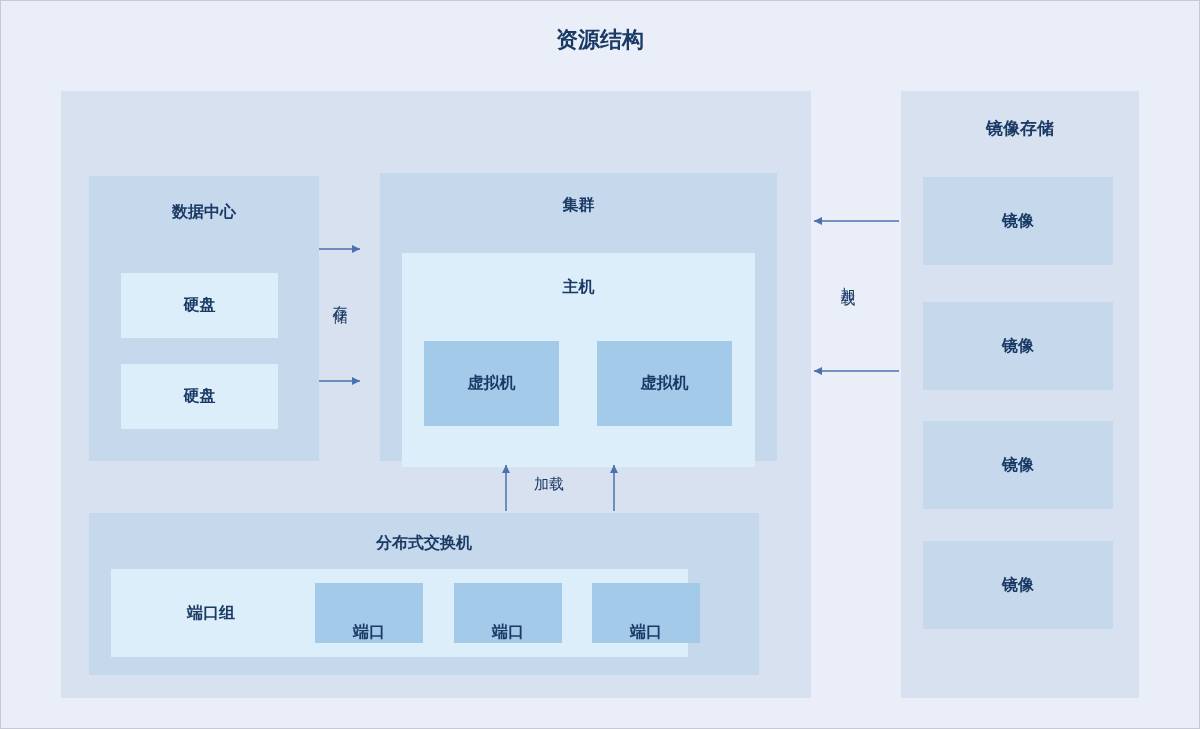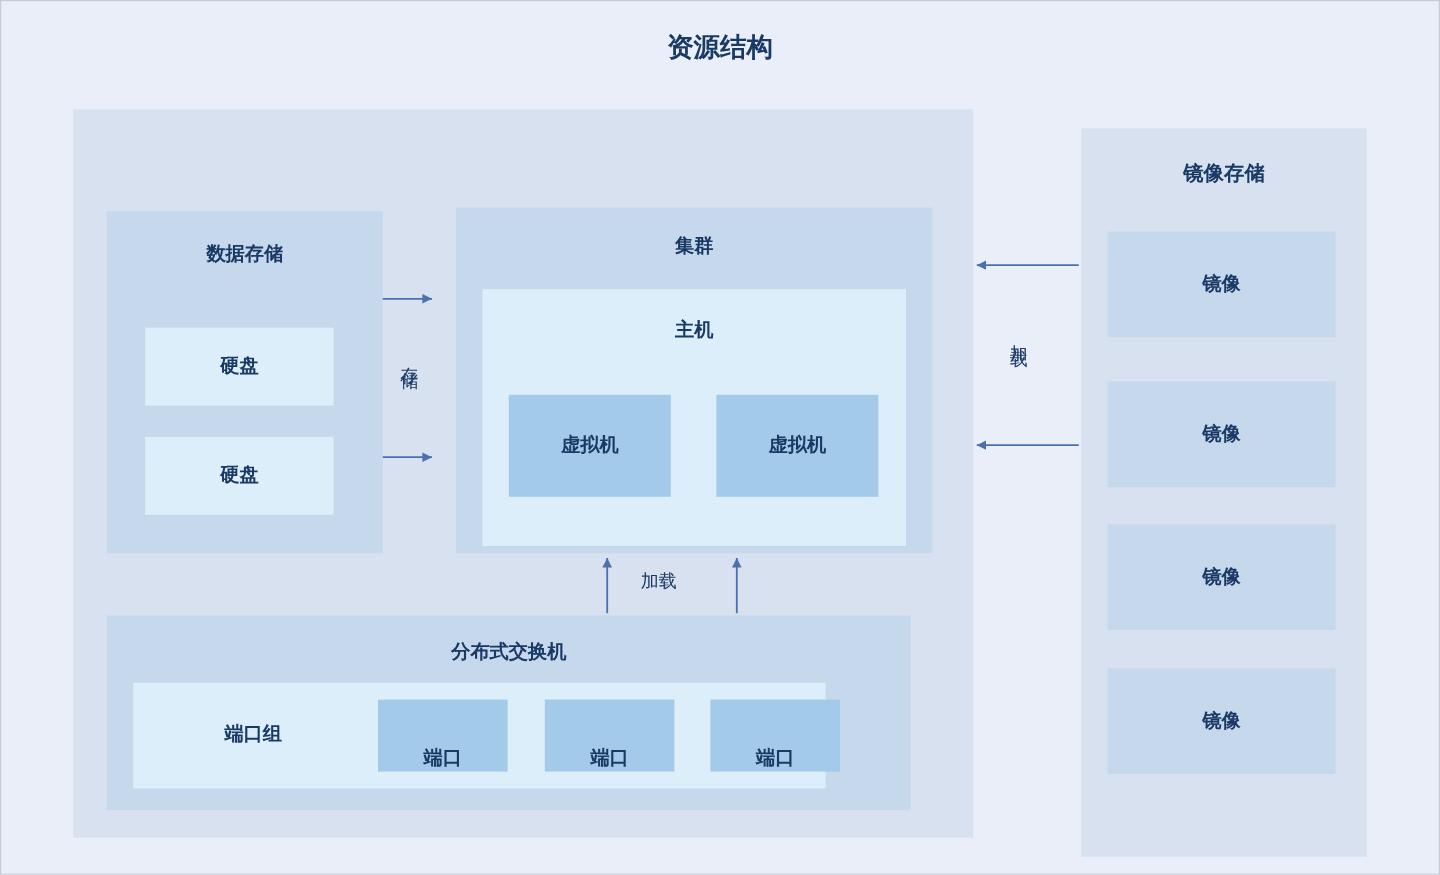--- a/index.html
+++ b/index.html
@@ -27,33 +27,33 @@
     text-align:center;font-size:22px;font-weight:bold;
   }
   .box{position:absolute;}
   .box-label{
     position:absolute;top:0;left:0;width:100%;
     text-align:center;font-weight:bold;
   }
   
   .datacenter{left:60px;top:90px;width:750px;height:607px;background:var(--container-bg);}
   .datacenter>.box-label{padding-top:16px;font-size:17px;}
-  .imagestore{left:900px;top:106px;width:238px;height:607px;background:var(--container-bg);}
+  .imagestore{left:900px;top:90px;width:238px;height:607px;background:var(--container-bg);}
   .imagestore>.box-label{padding-top:26px;font-size:17px;}
   
   .storage{left:28px;top:85px;width:230px;height:285px;background:var(--panel-bg);}
   .storage>.box-label{padding-top:26px;font-size:16px;}
   .disk{width:157px;height:65px;left:32px;background:var(--light-bg);
         display:flex;align-items:center;justify-content:center;font-weight:bold;font-size:16px;}
   .disk1{top:97px;}
   .disk2{top:188px;}
   
   .cluster{left:303px;top:82px;width:397px;height:288px;background:var(--panel-bg);margin-left:16px;}
   .cluster>.box-label{padding-top:22px;font-size:16px;}
-  .host{left:22px;top:68px;width:353px;height:214px;background:var(--light-bg);}
+  .host{left:22px;top:80px;width:353px;height:214px;background:var(--light-bg);}
   .host>.box-label{padding-top:24px;font-size:16px;}
   .vm{width:135px;height:85px;top:88px;background:var(--item-bg);
       display:flex;align-items:center;justify-content:center;font-weight:bold;font-size:16px;}
   .vm1{left:22px;}
   .vm2{left:195px;}
   
   .switch{left:28px;top:422px;width:670px;height:162px;background:var(--panel-bg);}
   .switch>.box-label{padding-top:20px;font-size:16px;}
   .portgroup{left:22px;top:56px;width:577px;height:88px;background:var(--light-bg);}
   .pg-label{position:absolute;left:0;top:0;width:200px;height:88px;line-height:88px;
@@ -84,21 +84,21 @@
 </head>
 <body>
 
 <div class="canvas">
 
   <div class="title">资源结构</div>
 
   <div class="box datacenter">
 
     <div class="box storage">
-      <div class="box-label">数据存储</div>
+      <div class="box-label">数据中心</div>
       <div class="box disk disk1">
         <span>硬盘</span>
       </div>
       <div class="box disk disk2">
         <span>硬盘</span>
       </div>
     </div>
 
     <div class="box cluster">
       <div class="box-label">集群</div>

